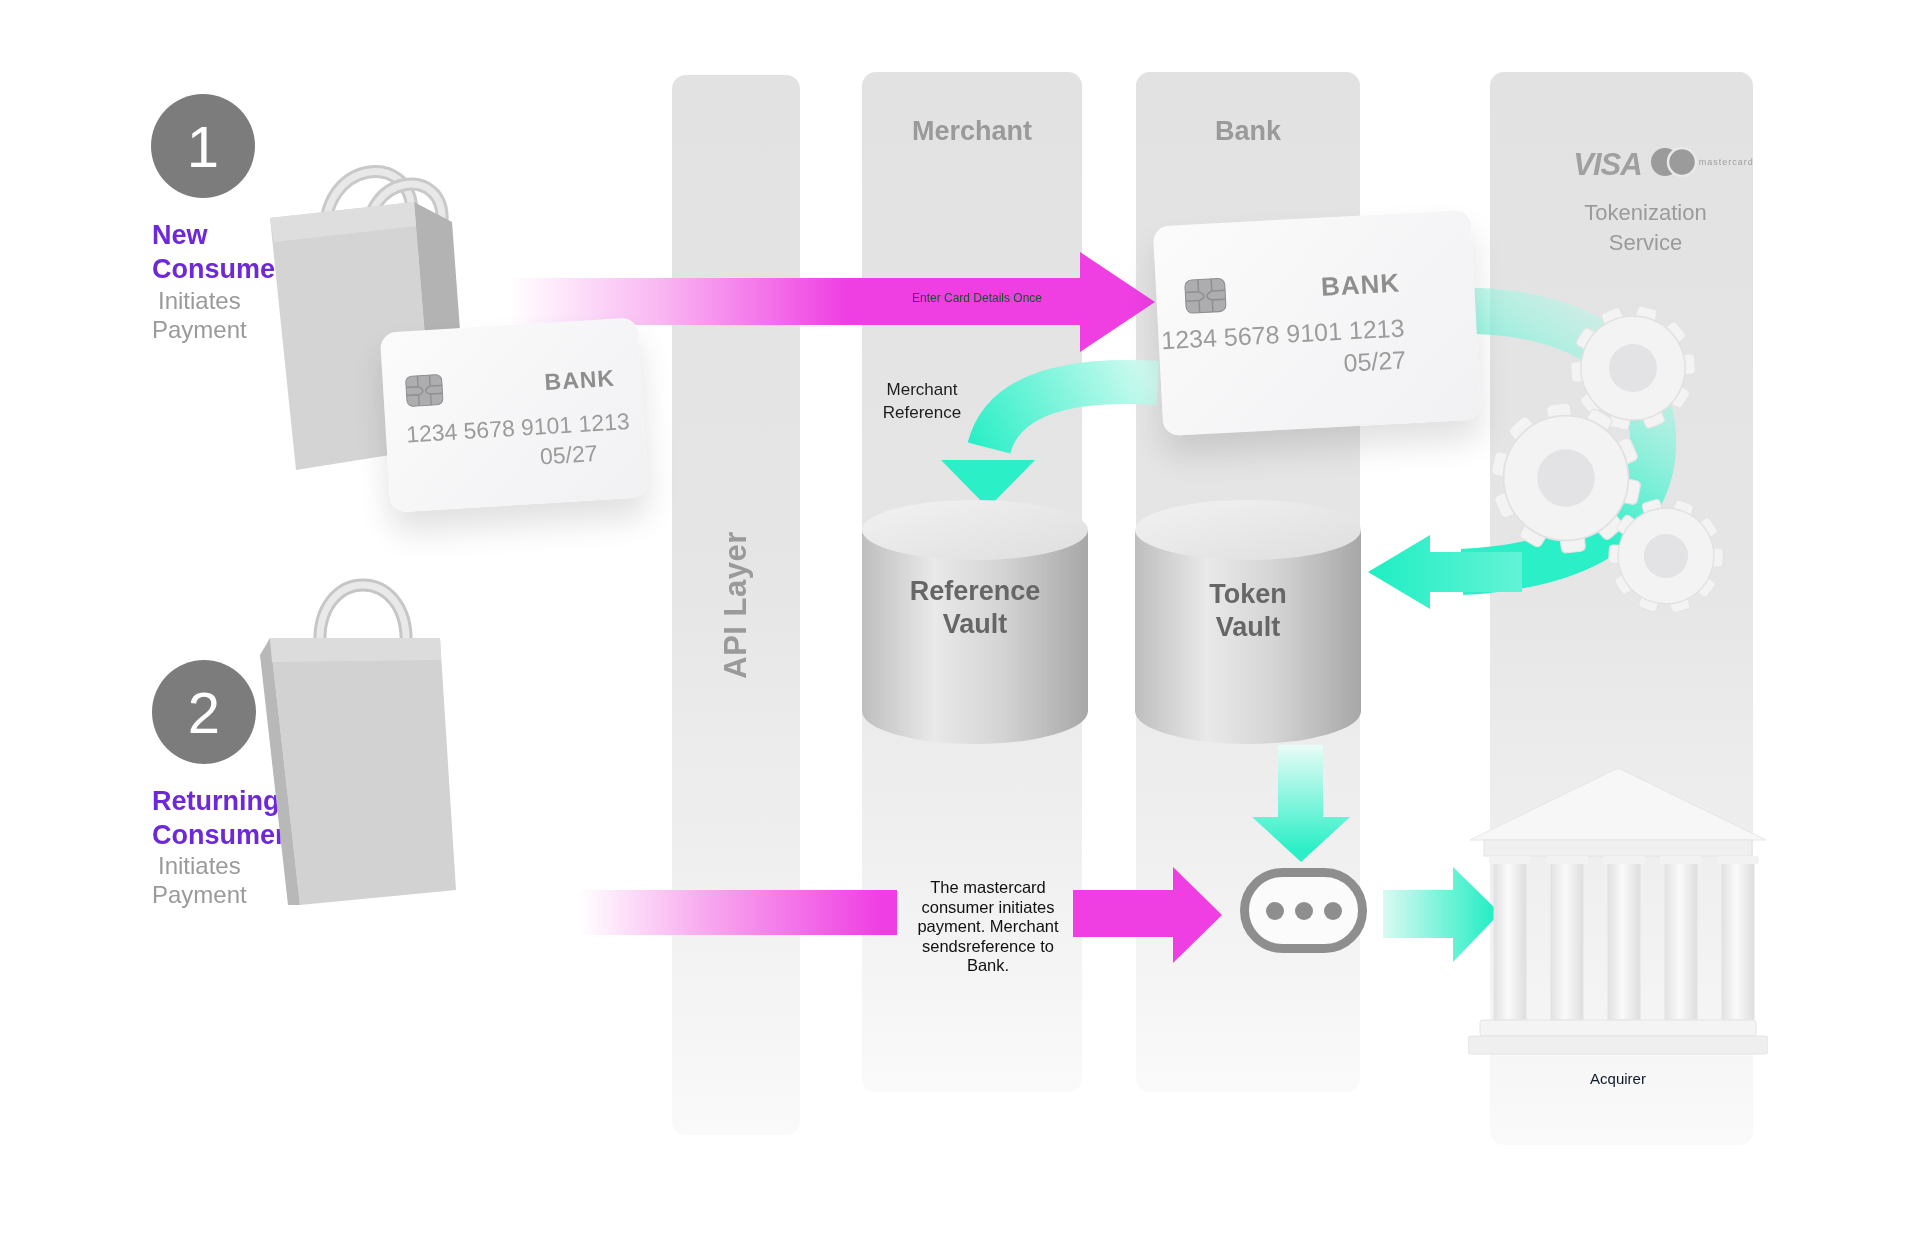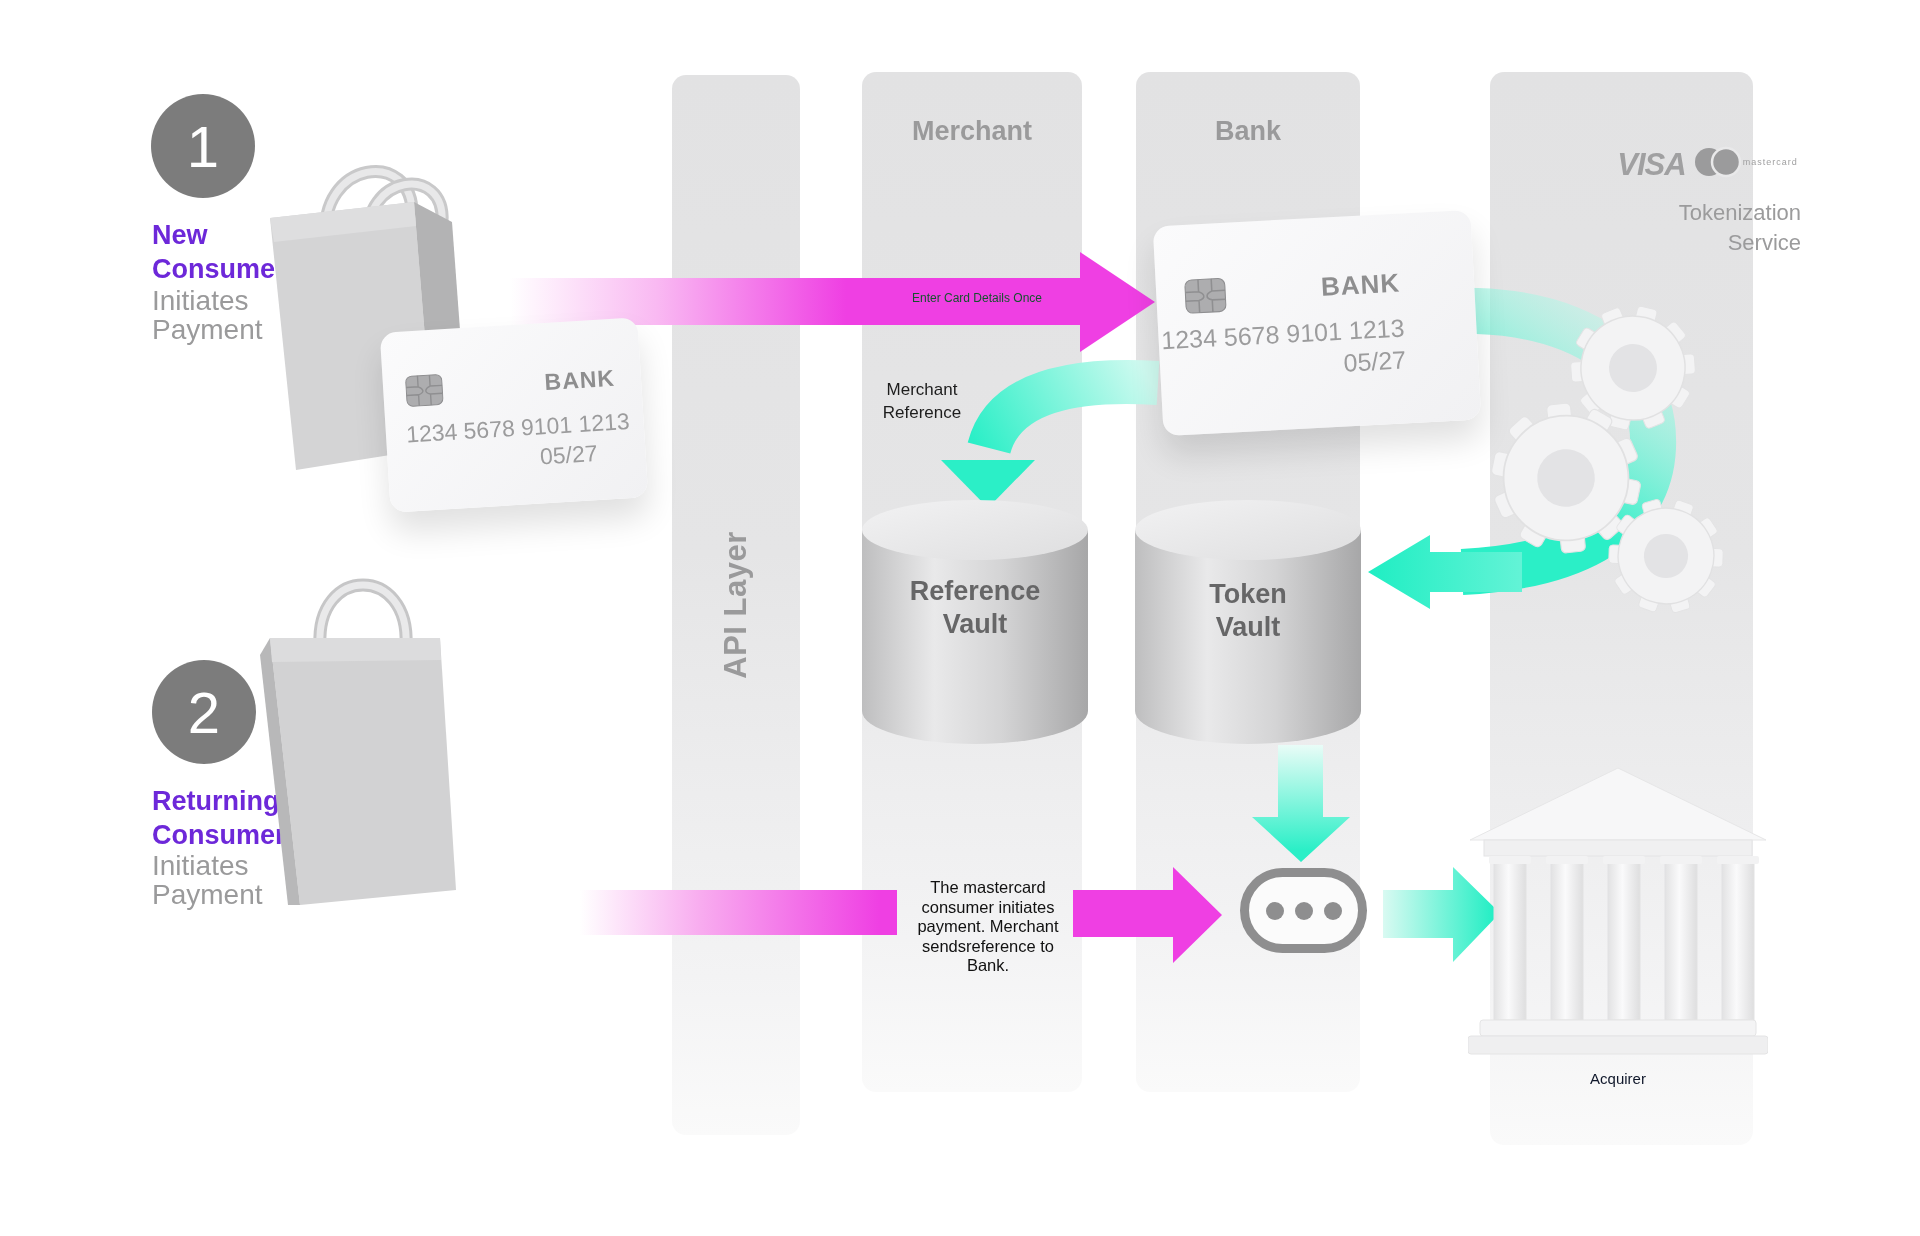--- a/index.html
+++ b/index.html
@@ -10,32 +10,32 @@
   .col { position:absolute; border-radius:14px;
          background:linear-gradient(180deg,#E2E2E3 0%,#E5E5E6 45%,#F3F3F4 85%,#FAFAFA 100%); }
   .col-header { text-align:center; padding-top:44px; font-size:27px; font-weight:bold; color:#9A9A9B; }
   .api-col { left:672px; top:75px; width:128px; height:1060px; display:flex; align-items:center; justify-content:center; }
   .api-label { transform:rotate(-90deg); white-space:nowrap; font-size:31px; font-weight:bold; color:#9A9A9B; letter-spacing:.5px; }
   .merchant-col { left:862px; top:72px; width:220px; height:1020px; }
   .bank-col { left:1136px; top:72px; width:224px; height:1020px; }
   .token-col { left:1490px; top:72px; width:263px; height:1073px; }
 
   
-  .schemes { position:absolute; left:1576px; top:146px; width:263px; display:flex; align-items:flex-start; justify-content:center; gap:7px; }
+  .schemes { position:absolute; left:1532px; top:146px; width:263px; display:flex; align-items:flex-start; justify-content:center; gap:7px; }
   .visa-logo { font-size:31px; font-weight:900; font-style:italic; color:#A0A0A1; letter-spacing:-1px; line-height:38px; }
   .mc-logo { display:flex; flex-direction:row; align-items:center; }
   .mc-caption { font-size:9px; color:#A0A0A1; letter-spacing:1px; margin-top:-2px; }
-  .service-label { position:absolute; left:1490px; top:198px; width:311px; text-align:right;
+  .service-label { position:absolute; left:1490px; top:198px; width:311px; text-align:center;
                    font-size:22px; color:#9B9B9C; line-height:30px; }
 
   
   .step-circle { position:absolute; width:104px; height:104px; border-radius:50%; background:#7C7C7C;
                  color:#fff; font-size:58px; display:flex; align-items:center; justify-content:center; }
   .step-title { position:absolute; font-size:27px; font-weight:bold; color:#6d28d9; line-height:34px; }
-  .step-sub { position:absolute; font-size:28px; color:#9A9A9B; line-height:29px; }
+  .step-sub { position:absolute; font-size:24px; color:#9A9A9B; line-height:29px;text-align:center; }
 
   
   .card { position:absolute; background:linear-gradient(135deg,#FBFBFC 0%,#F1F1F3 100%);
           border-radius:16px; box-shadow:0 20px 32px rgba(0,0,0,.12); }
   .card .brand { position:absolute; font-weight:bold; color:#8E8E8F; letter-spacing:1px; }
   .card .number, .card .expiry { position:absolute; color:#9C9C9D; }
 
   
   .vault-svg { position:absolute; }
   .vault-label { position:absolute; text-align:center; font-size:27px; font-weight:bold; color:#666667; line-height:33px; }

